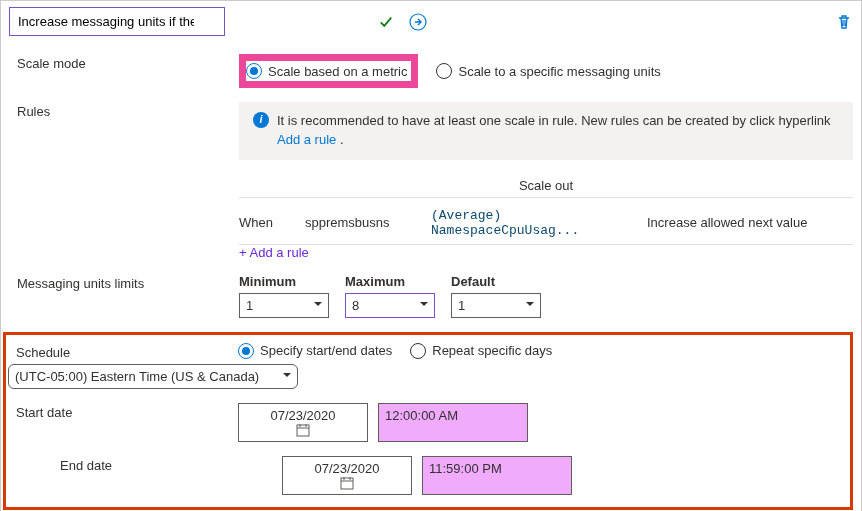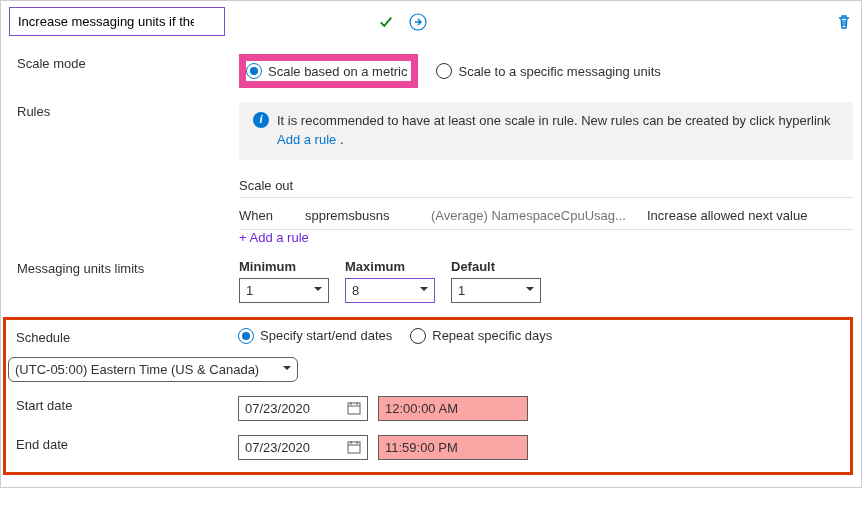--- a/index.html
+++ b/index.html
@@ -75,47 +75,47 @@
     line-height:1.45;
   }
   .info-icon {
     width:16px;height:16px;flex:0 0 16px;border-radius:50%;background:#0078d4;color:#fff;
     display:flex;align-items:center;justify-content:center;font-size:11px;font-weight:bold;
     font-style: italic;
   }
   .link { color:#0078d4; cursor:pointer; }
   .rules-table { margin-top:18px; }
   .rules-table .hdr {
-    font-size:13px; padding-bottom:4px; border-bottom:1px solid #e1dfdd;
+    font-size:13px; padding-bottom:4px; border-bottom:1px solid #e1dfdd;text-align:center;
   }
   .rules-row {
     display:flex; gap:16px; padding:10px 0 6px 0; border-bottom:1px solid #e1dfdd;
     align-items:center;
   }
   .rules-row .c1{width:50px;}
   .rules-row .c2{width:110px;}
-  .rules-row .c3{width:200px;color:#737373;cursor:pointer;}
+  .rules-row .c3{width:200px;color:#0c4a6e;cursor:pointer;font-family:Liberation Mono, monospace;}
   .rules-row .c4{flex:1;}
   .add-rule { color:#6d28d9; display:inline-block; cursor:pointer;}
   .limits { display:flex; gap:16px; }
   .limit-col {}
   .limit-col .lbl { font-size:13px; font-weight:600; margin-bottom:4px;}
   .select {
     border:1px solid #605e5c; padding:4px 6px; width:90px;
     display:flex;justify-content:space-between;align-items:center;
     cursor:pointer; background:#fff;
   }
   .select.max { border-color:#7b4fc7; }
   .select.wide { width:290px;border-radius:6px; }
   .date-input {
     border:1px solid #605e5c; width:130px; padding:4px 6px;
-    display:flex;justify-content:space-between;align-items:center;background:#fff;
+    display:flex;justify-content:space-between;align-items:center;background:#fff;flex-direction:column;
   }
   .time-input {
-    border:1px solid #605e5c; width:150px; padding:4px 6px;background:#fca5a5;
+    border:1px solid #605e5c; width:150px; padding:4px 6px;background:#f0abfc;
   }
   .schedule-block {
     border:3px solid #d83b01;
     padding: 8px 6px 12px 2px;
     margin-left:-6px;
   }
   .pair { display:flex; gap:10px; }
   .chev::after { content:""; display:inline-block; border:4px solid transparent; border-top-color:#323130; margin-top:3px;}
   svg { display:block; }
 </style>
@@ -218,21 +218,21 @@
               <span>1</span>
                 <span class="chev"></span>
             </div>
           </div>
         </div>
       </div>
     </div>
 
     <div class="schedule-block">
 
-      <div class="row" style="margin-bottom:12px;">
+      <div class="row" style="margin-bottom:4px;">
         <div class="label-col">Schedule</div>
         <div class="value-col">
           <div class="radio-group">
             <label class="radio selected">
               <span class="circle">
                   <span class="dot"></span>
                 </span>
               <span>Specify start/end dates</span>
             </label>
             <label class="radio">
@@ -265,21 +265,21 @@
                   </svg>
               </span>
             </div>
             <div class="time-input">
               <span>12:00:00 AM</span>
             </div>
           </div>
         </div>
       </div>
 
-      <div class="row" style="margin-bottom:0;">
+      <div class="row" style="margin-bottom:0;margin-left:44px;">
         <div class="label-col">End date</div>
         <div class="value-col">
           <div class="pair">
             <div class="date-input">
               <span>07/23/2020</span>
               <span>
                 <svg width="14" height="14" viewBox="0 0 14 14">
                     <rect x="1" y="2" width="12" height="11" fill="none" stroke="#605e5c"></rect>
                     <path d="M1 5h12M4 1v3M10 1v3" stroke="#605e5c"></path>
                   </svg>

